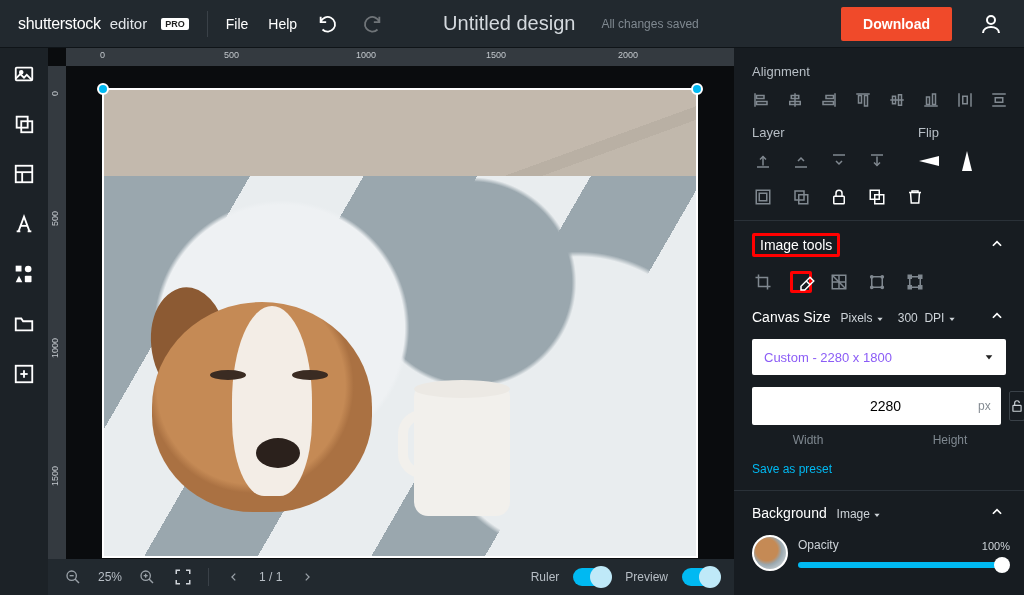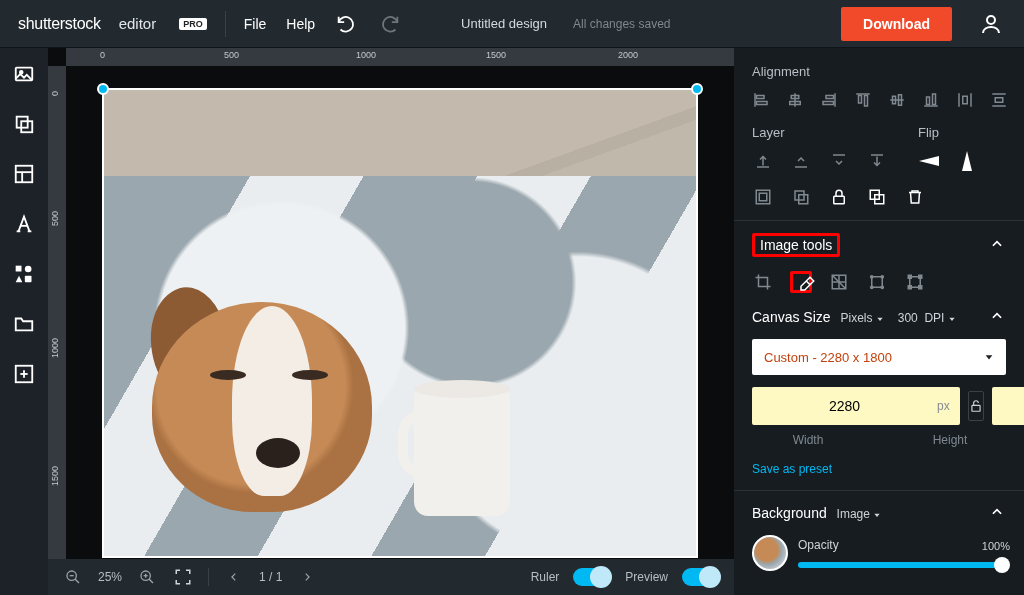--- a/index.html
+++ b/index.html
@@ -18,30 +18,30 @@
     --ruler:#343a40;
     --canvas:#0a0c0e;
     --hl:#ff0000;
   }
   *{box-sizing:border-box;font-family:Arial,Helvetica,sans-serif;}
   html,body{margin:0;padding:0;width:1024px;height:595px;overflow:hidden;background:var(--bg-0);color:var(--fg-0);font-size:13px;}
   svg{display:block;}
 
   
   .topbar{height:48px;background:var(--bg-0);display:flex;align-items:center;padding:0 18px;gap:18px;border-bottom:1px solid #0f1418;}
-  .brand{display:flex;align-items:baseline;gap:17px;font-weight:400;}
+  .brand{display:flex;align-items:baseline;gap:8px;font-weight:400;}
   .brand .b1{font-size:16px;letter-spacing:-0.3px;color:#fff;}
   .brand .b2{font-size:15px;font-weight:300;color:#e2e6ea;margin-left:1px;}
   .brand .pro{font-size:9px;background:#fff;color:#222;border-radius:2px;padding:1px 4px;margin-left:6px;font-weight:600;position:relative;top:-2px;}
   .vdiv{width:1px;height:26px;background:#3a4148;}
   .menu{display:flex;gap:20px;color:var(--fg-0);font-size:14px;}
   .menu span{cursor:pointer;}
   .historybtn{width:26px;height:26px;display:flex;align-items:center;justify-content:center;cursor:pointer;}
   .historybtn.disabled{opacity:.35;cursor:default;}
-  .title{flex:0 0 auto;margin-left:40px;color:#d4d9de;font-size:13px;font-weight:300;}
+  .title{flex:0 0 auto;margin-left:40px;color:#d4d9de;font-size:20px;font-weight:300;}
   .saved{font-size:12px;color:var(--fg-dim2);margin-left:8px;}
   .spacer{flex:1;}
   .btn{height:34px;padding:0 22px;display:flex;align-items:center;border-radius:2px;font-size:14px;font-weight:600;cursor:pointer;}
   .btn.share{background:var(--share);color:#fff;}
   .btn.download{background:var(--red);color:#fff;}
   .usericon{width:30px;height:30px;display:flex;align-items:center;justify-content:center;cursor:pointer;margin-left:6px;}
 
   
   .layout{display:flex;height:calc(595px - 48px);}
   .leftrail{width:48px;background:var(--bg-1);display:flex;flex-direction:column;align-items:center;padding-top:14px;gap:26px;}
@@ -94,23 +94,23 @@
   .rightpanel{width:290px;background:var(--panel);overflow-y:auto;padding:10px 0 10px 0;color:var(--fg-dim);}
   .rightpanel::-webkit-scrollbar{width:0;}
   .psec{padding:6px 18px 8px;}
   .plabel{font-size:13px;color:var(--fg-dim);margin-bottom:10px;}
   .icnrow{display:flex;gap:16px;align-items:center;}
   .icn{width:22px;height:22px;display:flex;align-items:center;justify-content:center;cursor:pointer;color:#808890;}
   .icn.on{color:#fff;}
   .acc{display:flex;align-items:center;justify-content:space-between;padding:8px 18px;font-size:14px;color:#fff;}
   .acc .chev{width:16px;height:16px;}
   .hl{border:3px solid var(--hl);padding:1px 5px;border-radius:2px;display:inline-block;}
-  .dropdown{background:#fff;color:#c2410c;height:36px;border-radius:2px;display:flex;align-items:center;padding:0 12px;justify-content:space-between;cursor:pointer;}
+  .dropdown{background:#fff;color:#8b5cf6;height:36px;border-radius:2px;display:flex;align-items:center;padding:0 12px;justify-content:space-between;cursor:pointer;}
   .numrow{display:flex;gap:8px;margin-top:12px;align-items:center;}
-  .numbox{flex:1;background:#fef9c3;color:#222;height:38px;border-radius:2px;display:flex;align-items:center;}
+  .numbox{flex:1;background:#ffffff;color:#222;height:38px;border-radius:2px;display:flex;align-items:center;padding-left:41px;}
   .numbox input{flex:1;border:none;outline:none;text-align:center;font-size:14px;height:100%;background:transparent;}
   .numbox span{color:#858c93;font-size:12px;padding-right:10px;}
   .lockbox{width:30px;height:30px;display:flex;align-items:center;justify-content:center;border:1px solid #3a4148;border-radius:2px;cursor:pointer;}
   .sublbls{display:flex;margin-top:8px;font-size:12px;color:var(--fg-dim2);}
   .sublbls div{flex:1;text-align:center;}
   .sublbls .gap{width:30px;flex:0 0 30px;}
   .link{color:var(--accent);font-size:12px;cursor:pointer;}
   .slider{position:relative;height:6px;background:var(--accent);border-radius:3px;margin-top:10px;}
   .slider .knob{position:absolute;right:-4px;top:-5px;width:16px;height:16px;border-radius:50%;background:#fff;}
   .slider .cap{position:absolute;right:-4px;top:-22px;font-size:11px;color:#cdd3d8;}

